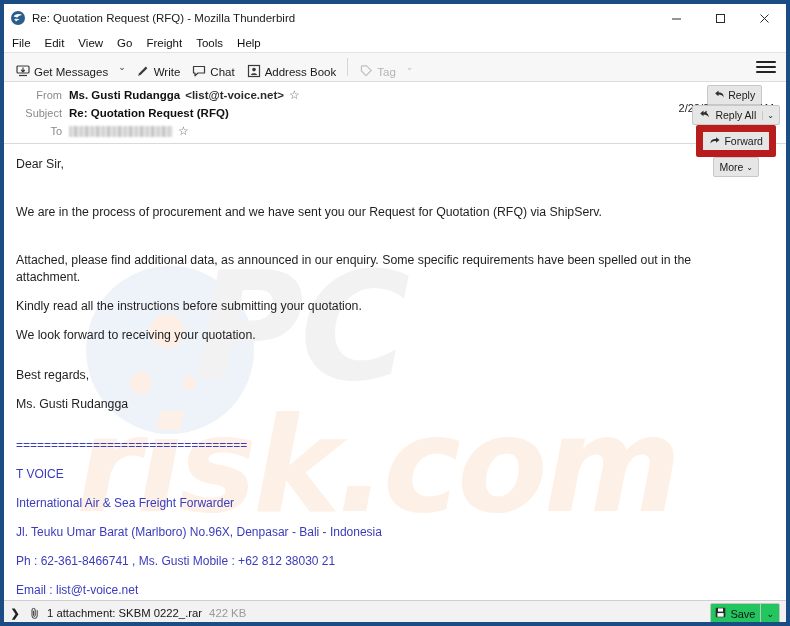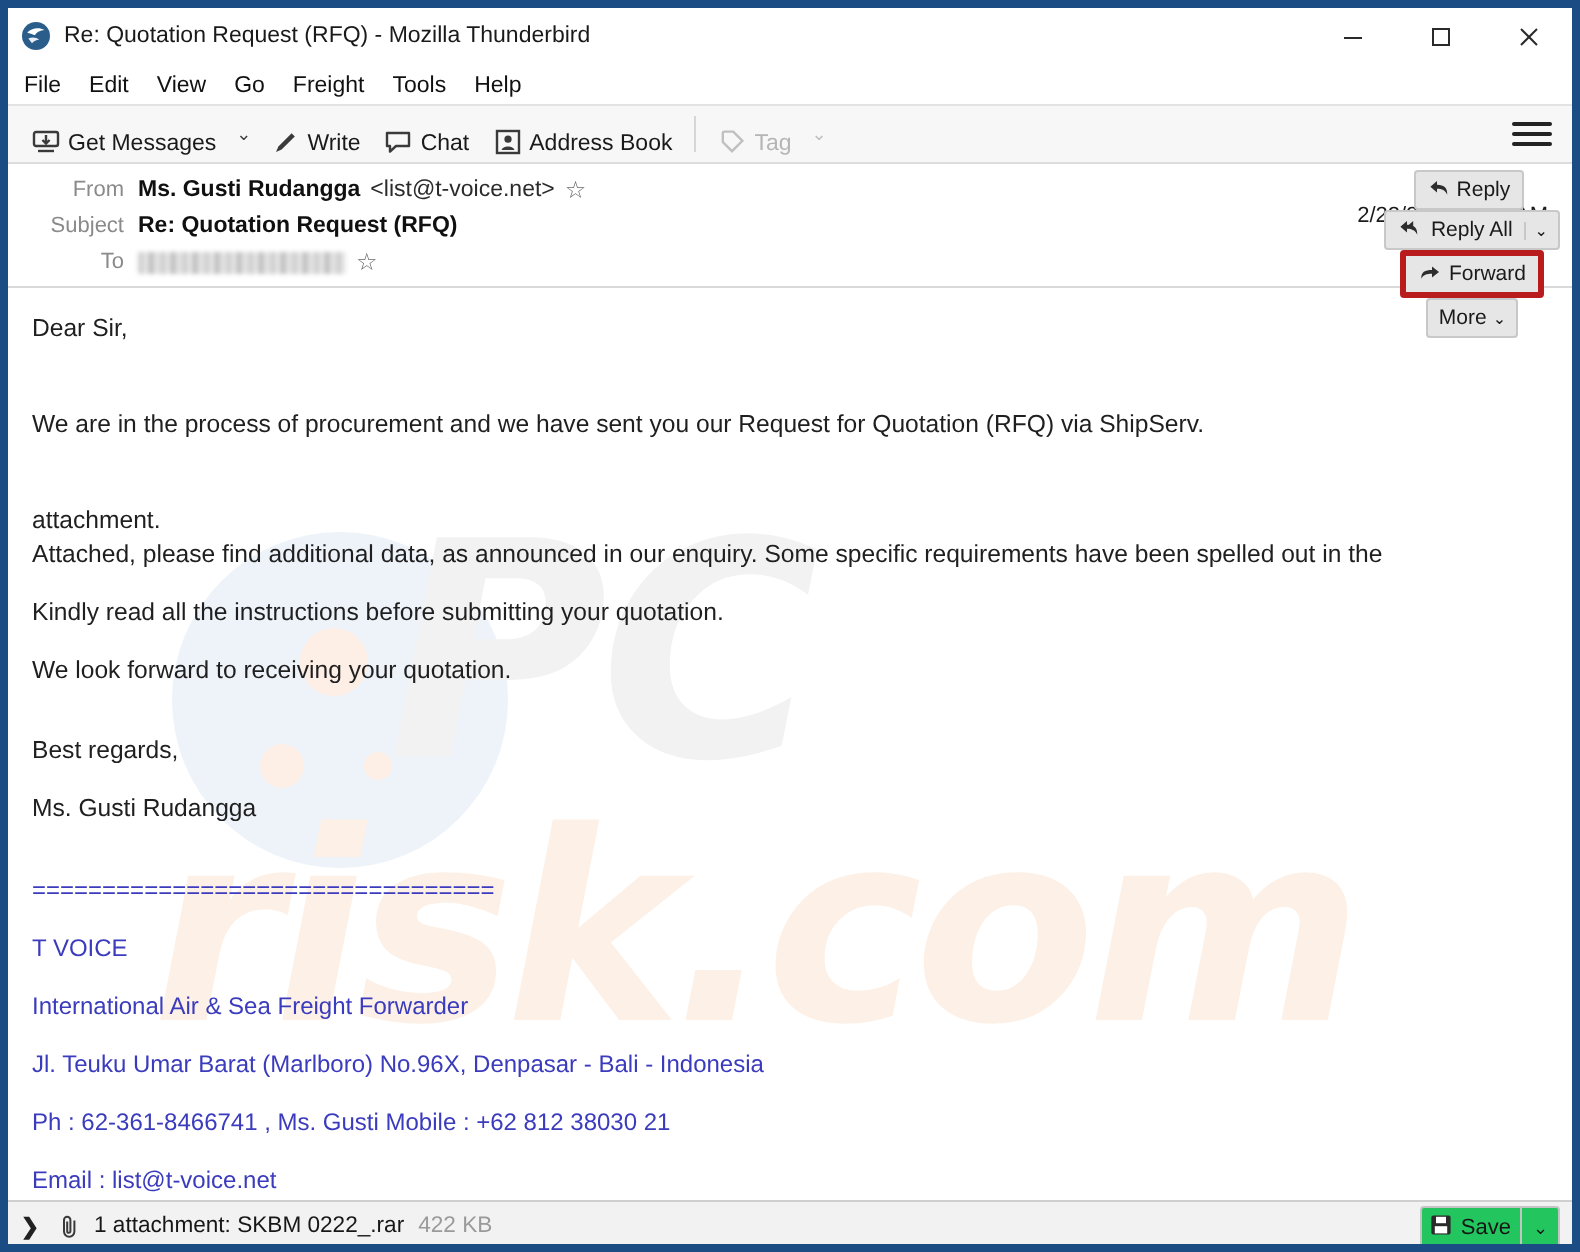--- a/index.html
+++ b/index.html
@@ -141,21 +141,21 @@
   }
   .hdrval {
     font-size: 11.5px;
     color: #101010;
     display: flex;
     align-items: center;
     gap: 5px;
   }
   .hdrval.bold { font-weight: bold; }
   .fromname { font-weight: bold; }
-  .fromaddr { font-weight: normal; color: #2b2b2b; }
+  .fromaddr { font-weight: bold; color: #2b2b2b; }
   .star {
     color: #6b6b6b;
     font-size: 12px;
     line-height: 1;
   }
   .redacted {
     width: 104px;
     height: 11px;
     border-radius: 1px;
     background:
@@ -421,21 +421,21 @@
       <div style="display:flex; align-items:center; gap:3px; background:#e6e6e6; border:1px solid #c8c8c8; border-radius:2px; height:18px; padding:0 4px 0 6px; font-size:10.5px; color:#1a1a1a; margin-left:3px;">
         <span>
           <svg width="13" height="10" viewBox="0 0 13 10">
               <path d="M4.5 1.5 L1.2 4.4 L4.5 7.3 V5.4 C7 5.4 8.8 6.2 9.6 8.4 C9.8 5.2 8.2 3.4 4.5 3.4 Z" fill="#2d2d2d"></path>
               <path d="M7.6 1.5 L5 3.8 L7.6 6.2 V1.5 Z" fill="#2d2d2d"></path>
             </svg>
         </span>
         <span>Reply All</span>
         <span style="font-size:8px; padding-left:3px; border-left:1px solid #c8c8c8; margin-left:3px; padding:0 1px 0 4px;">⌄</span>
       </div>
-      <div style="display:flex; align-items:center; gap:3px; background:#e6e6e6; border:3px solid #b91c1c; border-radius:2px; height:18px; padding:0 6px; font-size:10.5px; color:#1a1a1a; margin-left:3px;">
+      <div style="display:flex; align-items:center; gap:3px; background:#e6e6e6; border:7px solid #b91c1c; border-radius:2px; height:18px; padding:0 6px; font-size:10.5px; color:#1a1a1a; margin-left:3px;">
         <span>
           <svg width="12" height="10" viewBox="0 0 12 10">
               <path d="M7 2.2 L10.5 5 L7 7.8 V5.9 C4.4 5.9 2.6 6.4 1.6 8.4 C1.6 5 3.4 4 7 4 Z" fill="#2d2d2d"></path>
             </svg>
         </span>
         <span>Forward</span>
       </div>
       <div style="display:flex; align-items:center; gap:3px; background:#e6e6e6; border:1px solid #c8c8c8; border-radius:2px; height:18px; padding:0 5px; font-size:10.5px; color:#1a1a1a; margin-left:3px;">
         <span>More</span>
         <span style="font-size:8px;">⌄</span>
@@ -474,22 +474,22 @@
       <div class="wm-dot3"></div>
       <div class="wm-text wm-pc">PC</div>
       <div class="wm-text wm-risk">risk.com</div>
     </div>
 
     <div class="msgbody">
       <div class="p">Dear Sir,</div>
       <div class="gap-lg"></div>
       <div class="p">We are in the process of procurement and we have sent you our Request for Quotation (RFQ) via ShipServ.</div>
       <div class="gap-lg"></div>
+      <div class="p">Attached, please find additional data, as announced in our enquiry. Some specific requirements have been spelled out in the</div>
       <div class="p">attachment.</div>
-      <div class="p">Attached, please find additional data, as announced in our enquiry. Some specific requirements have been spelled out in the</div>
       <div class="gap-sm"></div>
       <div class="p">Kindly read all the instructions before submitting your quotation.</div>
       <div class="gap-sm"></div>
       <div class="p">We look forward to receiving your quotation.</div>
       <div class="gap-md"></div>
       <div class="p">Best regards,</div>
       <div class="gap-sm"></div>
       <div class="p">Ms. Gusti Rudangga</div>
       <div class="gap-md"></div>
 

